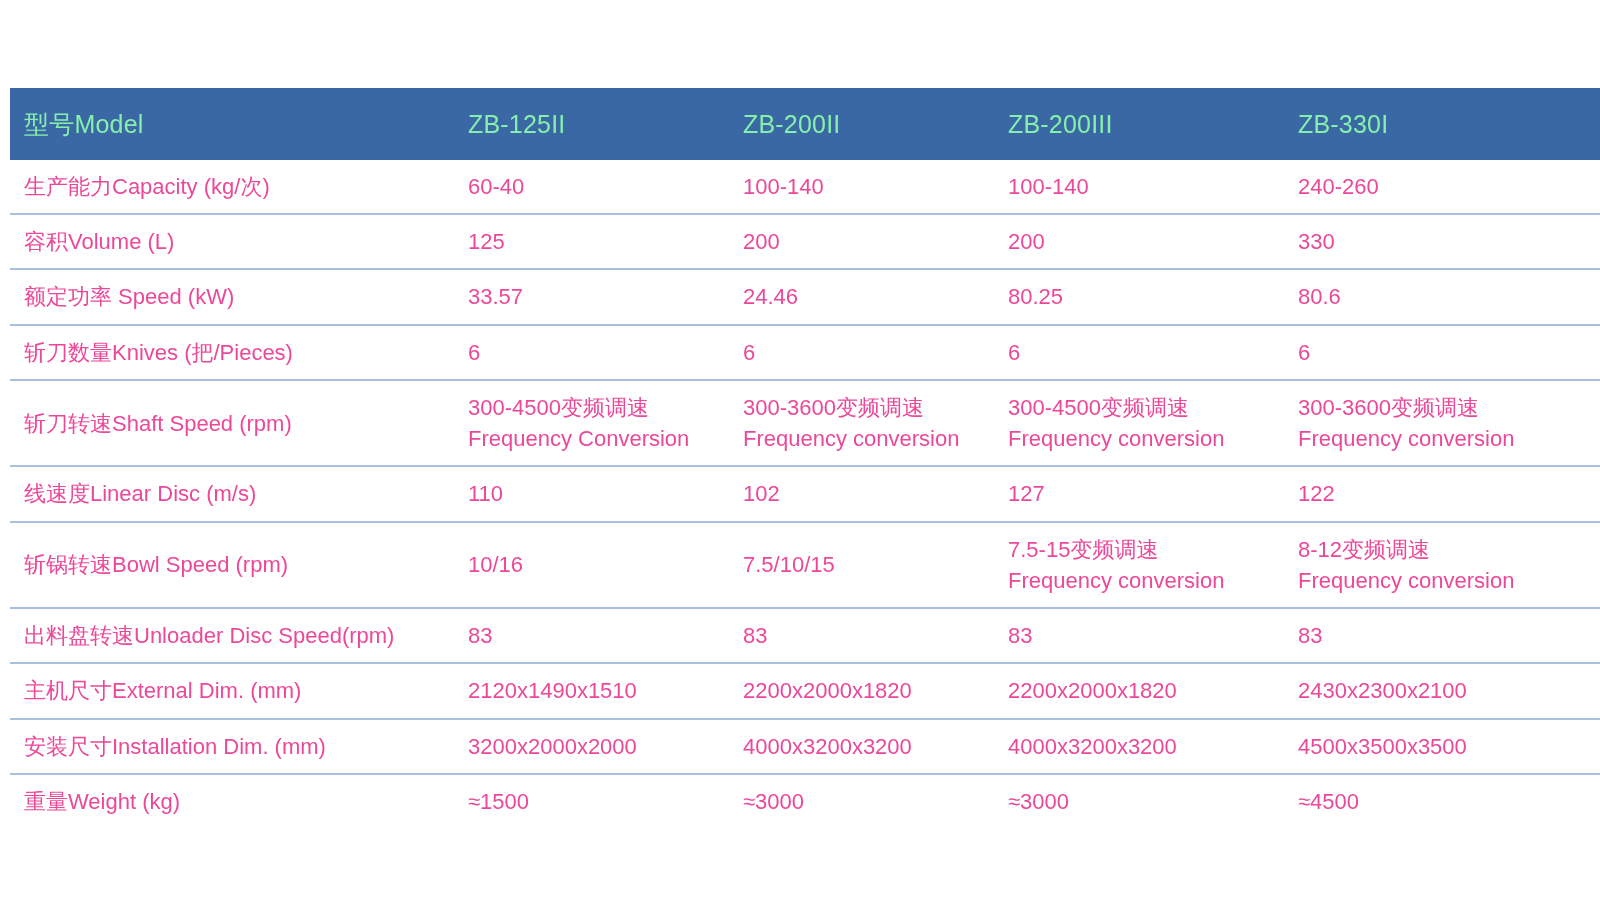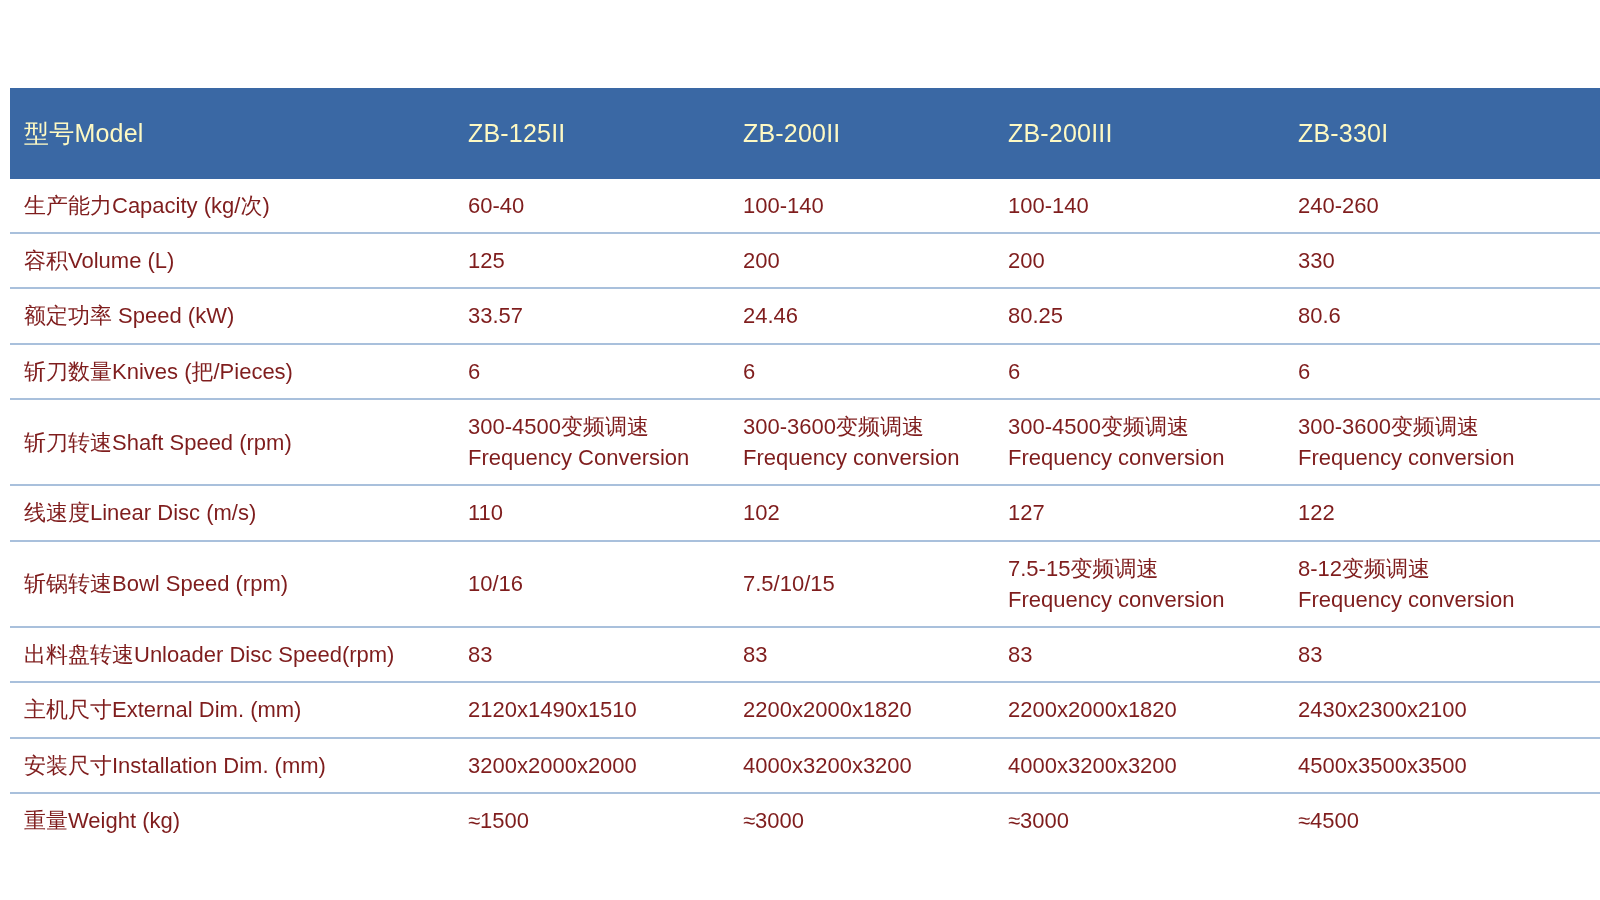--- a/index.html
+++ b/index.html
@@ -32,37 +32,37 @@
   .spec-table col.c-v1 { width: 275px; }
   .spec-table col.c-v2 { width: 265px; }
   .spec-table col.c-v3 { width: 290px; }
   .spec-table col.c-v4 { width: 330px; }
 
   thead tr.head-row {
     background: #3a68a4;
   }
 
   thead th {
-    color: #fef9c3;
+    color: #86efac;
     font-size: 25px;
     font-weight: 400;
     text-align: left;
     padding: 0 0 0 14px;
-    height: 91px;
+    height: 72px;
     vertical-align: middle;
     letter-spacing: 0.2px;
     white-space: nowrap;
   }
 
   thead th.model-col {
     padding-left: 18px;
   }
 
   tbody td {
-    color: #7f1d1d;
+    color: #ec4899;
     font-size: 22px;
     font-weight: 400;
     text-align: left;
     vertical-align: middle;
     padding: 11px 0 11px 14px;
     border-top: 2px solid #a9c0dc;
     line-height: 1.42;
     white-space: nowrap;
   }
 

